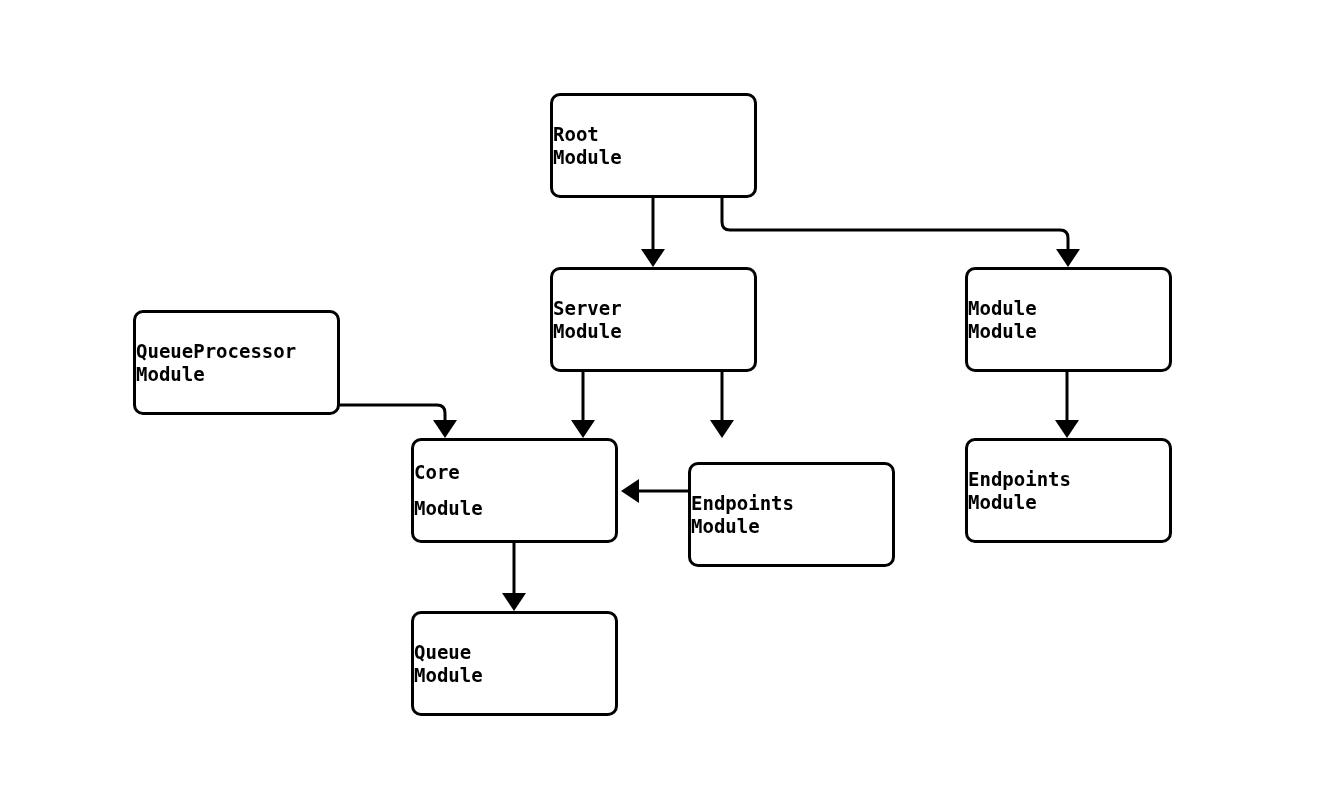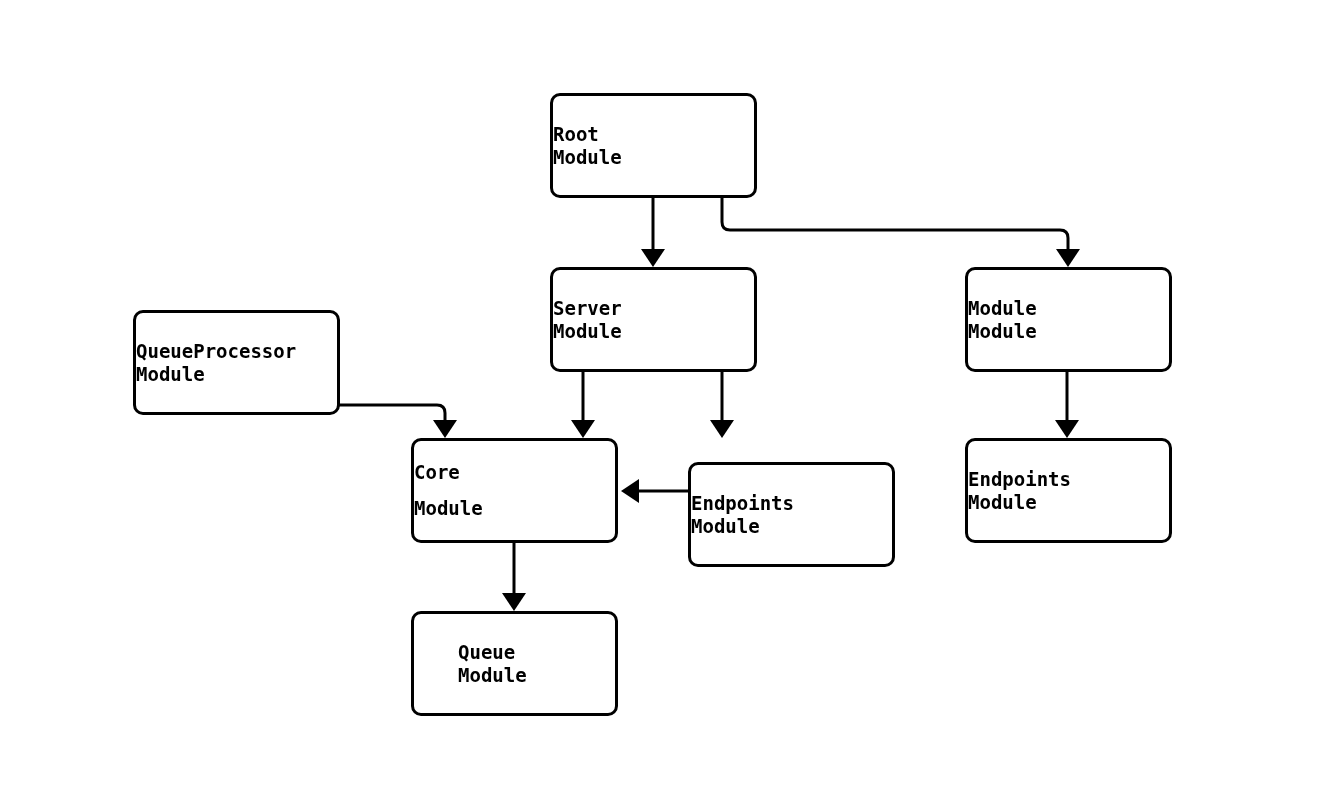--- a/index.html
+++ b/index.html
@@ -127,18 +127,18 @@
   <div class="node" style="left:688px; top:438px;margin-top:24px;">
     <span>Endpoints</span>
     <span>Module</span>
   </div>
 
   <div class="node" style="left:965px; top:438px;">
     <span>Endpoints</span>
     <span>Module</span>
   </div>
 
-  <div class="node" style="left:411px; top:611px;padding-left:44px;">
+  <div class="node" style="left:411px; top:611px;">
     <span>Queue</span>
     <span>Module</span>
   </div>
 
 </div>
 
 </body></html>

